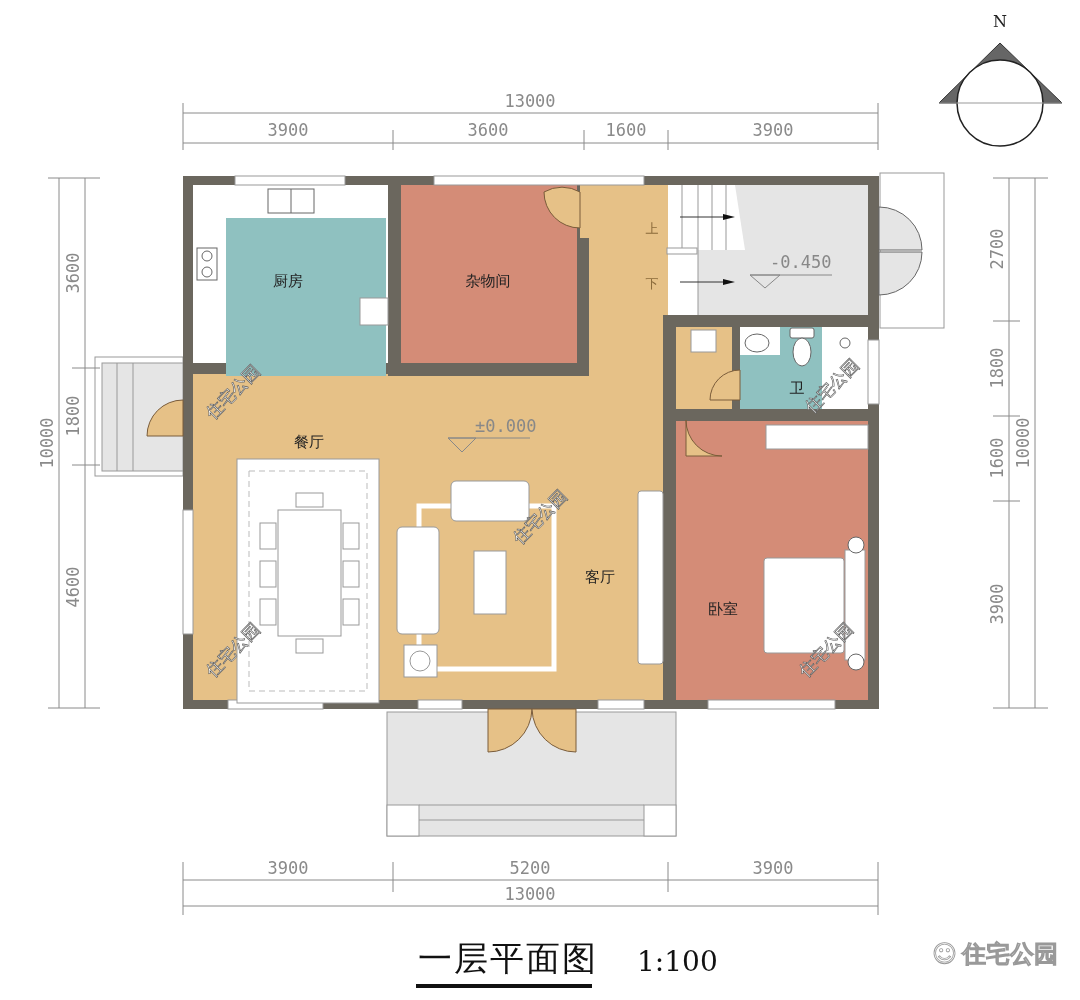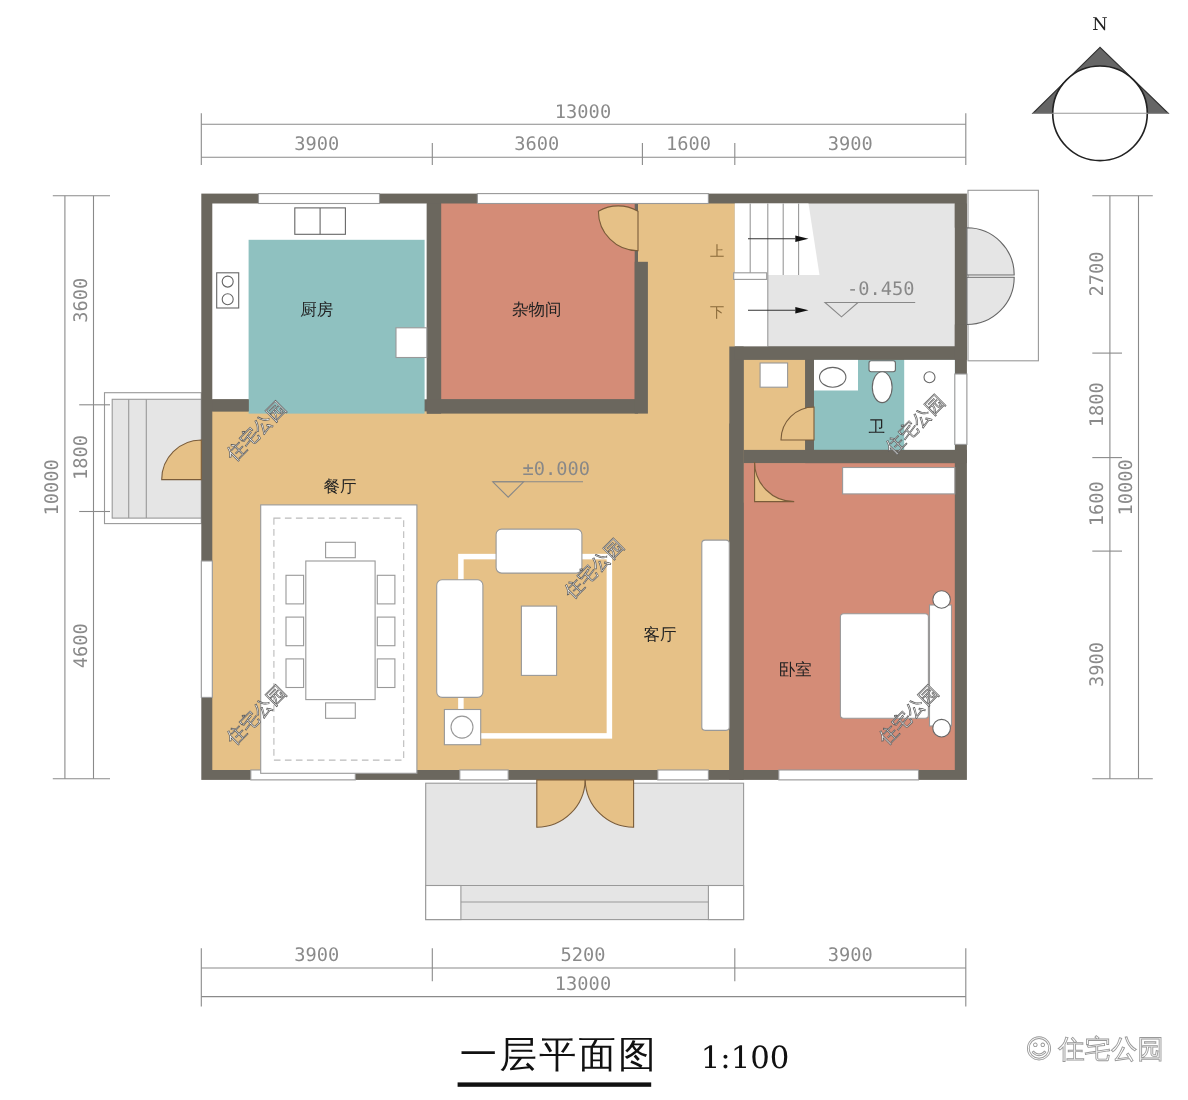--- a/index.html
+++ b/index.html
@@ -5,21 +5,21 @@
   html,body{margin:0;padding:0;background:#ffffff;}
   body{width:1080px;height:1000px;position:relative;overflow:hidden;font-family:"DejaVu Sans","Liberation Sans",sans-serif;}
   svg{position:absolute;left:0;top:0;}
   .dim{font-family:"DejaVu Sans Mono","Liberation Mono",monospace;font-size:17px;fill:#8a8a8a;}
   .room{font-family:"DejaVu Serif","Liberation Serif",serif;font-size:15px;fill:#222;}
   .lvl{font-family:"DejaVu Sans Mono","Liberation Mono",monospace;font-size:17px;fill:#888;}
   .wm{font-family:"DejaVu Sans","Liberation Sans",sans-serif;font-size:17px;fill:#ffffff;stroke:#555;stroke-width:0.6px;}
   .title{position:absolute;left:418px;top:936px;font-family:Liberation Sans, sans-serif;font-size:34px;color:#111;letter-spacing:2px;}
   .title-ul{position:absolute;left:416px;top:984px;width:176px;height:4px;background:#111;}
   .scale{position:absolute;left:637px;top:945px;font-family:"DejaVu Serif","Liberation Serif",serif;font-size:28px;color:#111;}
-  .brand{position:absolute;left:932px;top:938px;font-family:"DejaVu Sans","Liberation Sans",sans-serif;font-size:24px;color:#fff;-webkit-text-stroke:0.8px #999;}
+  .brand{position:absolute;left:932px;top:938px;font-family:"DejaVu Sans","Liberation Sans",sans-serif;font-size:24px;color:#fff;font-weight:bold;-webkit-text-stroke:0.8px #999;}
   .north{position:absolute;left:993px;top:12px;font-family:"DejaVu Serif","Liberation Serif",serif;font-size:16px;color:#222;}
 </style>
 </head>
 <body>
 
 <svg width="1080" height="1000" viewBox="0 0 1080 1000">
 
   <g>
     <polygon points="1000,43 939,103 1062,103" fill="#666" stroke="#333" stroke-width="1"></polygon>
     <circle cx="1000" cy="103" r="43" fill="#fff" stroke="#222" stroke-width="1.5"></circle>

